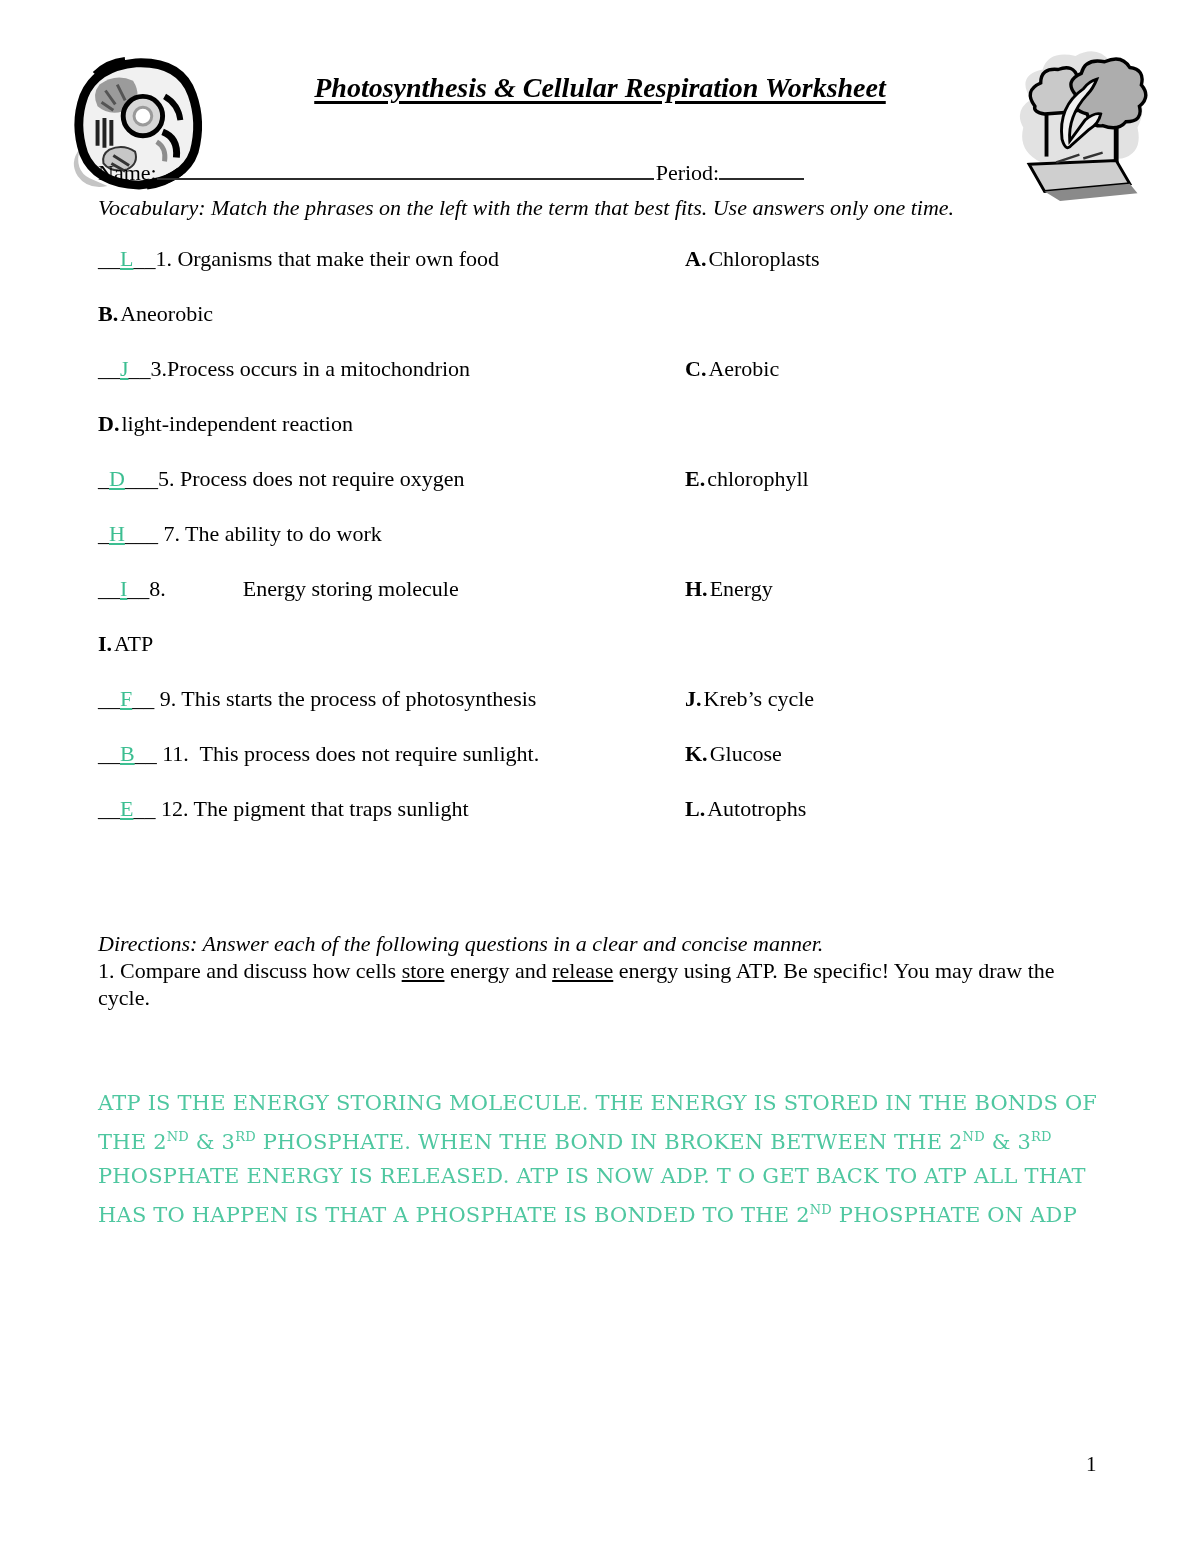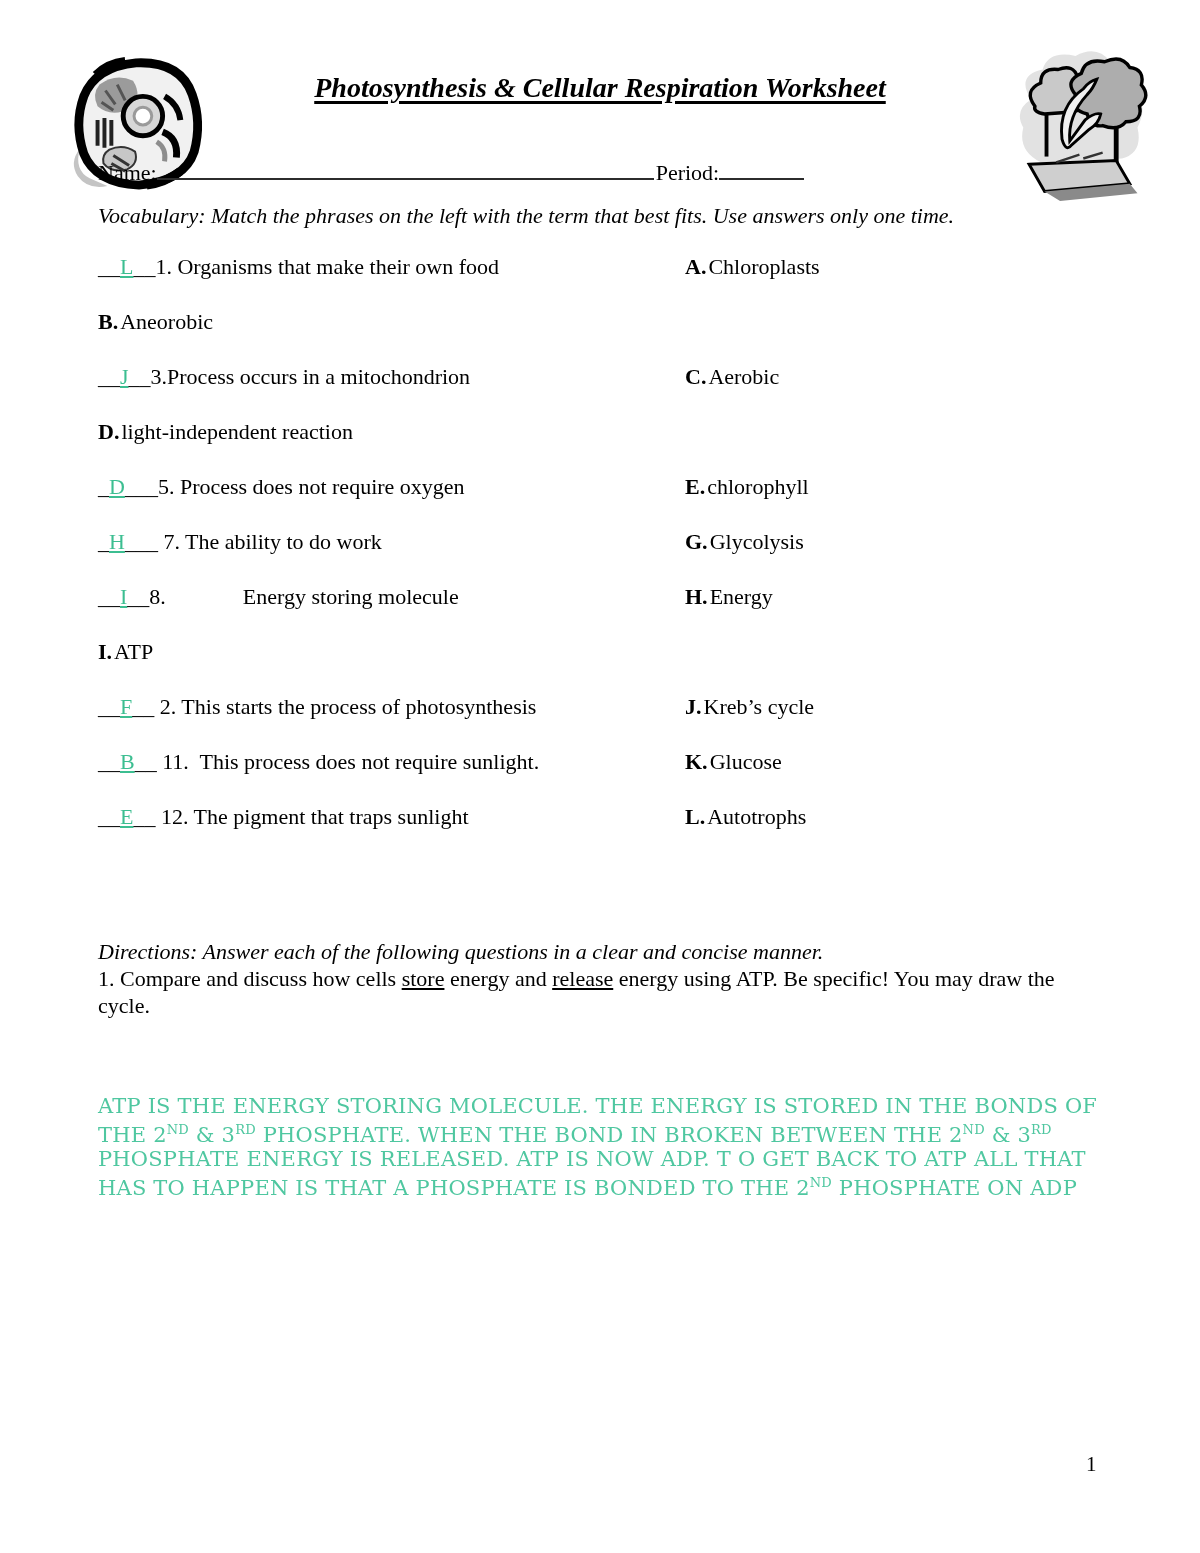--- a/index.html
+++ b/index.html
@@ -18,37 +18,37 @@
     font-size:28px;font-weight:bold;font-style:italic;
     text-decoration:underline;text-decoration-thickness:2.5px;text-underline-offset:4px;
   }
 
   
   .content{position:absolute;left:98px;top:158px;width:1005px;font-size:22px;line-height:27px;}
   .name-row{white-space:nowrap;}
   .blank{display:inline-block;border-bottom:2px solid #2c2c2c;height:20px;vertical-align:baseline;}
   .blank-name{width:497px;margin-right:2px;}
   .blank-period{width:85px;}
-  .vocab{font-style:italic;width:890px;margin-top:16px;}
+  .vocab{font-style:italic;width:890px;margin-top:8px;}
 
   .mlist{margin-top:24px;}
   .mrow{display:grid;grid-template-columns:567px auto;margin-bottom:28px;align-items:start;gap:20px;}
   .clue{max-width:512px;white-space:pre-wrap;}
   .green-letter{color:var(--letterGreen);text-decoration:underline;}
   .term-letter{font-weight:bold;}
   .term-text{margin-left:2px;}
   sub{font-size:0.65em;}
   sup{font-size:0.62em;}
 
   .directions{margin-top:108px;font-style:italic;}
   .q1 .u{text-decoration:underline;}
 
   .answer{
     margin-top:75px;width:1005px;
-    font-family:"DejaVu Serif", serif;font-size:21px;line-height:24px;
+    font-family:"DejaVu Serif", serif;font-size:21px;line-height:34px;
     color:var(--answerGreen);letter-spacing:0.2px;
   }
 
   .page-number{position:absolute;left:1086px;top:1452px;font-size:21px;}
 </style>
 </head>
 <body>
 
 <div id="page">
 
@@ -116,34 +116,33 @@
   </div>
 
   <div class="mrow">
     <div class="clue"><span>_</span><span class="green-letter">D</span><span>___5. Process does not require oxygen</span></div>
     <div class="term"><span class="term-letter">E.</span><span class="term-text">chlorophyll</span></div>
   </div>
 
 
   <div class="mrow">
     <div class="clue"><span>_</span><span class="green-letter">H</span><span>___ 7. The ability to do work</span></div>
-    <div class="term"><span class="term-letter">G.</span><span class="term-text">Glycolysis</span></div>
   </div>
 
   <div class="mrow">
     <div class="clue"><span>__</span><span class="green-letter">I</span><span>__8.              Energy storing molecule</span></div>
     <div class="term"><span class="term-letter">H.</span><span class="term-text">Energy</span></div>
   </div>
 
   <div class="mrow">
     <div class="term"><span class="term-letter">I.</span><span class="term-text">ATP</span></div>
   </div>
 
   <div class="mrow">
-    <div class="clue"><span>__</span><span class="green-letter">F</span><span>__ 2. This starts the process of photosynthesis</span></div>
+    <div class="clue"><span>__</span><span class="green-letter">F</span><span>__ 9. This starts the process of photosynthesis</span></div>
     <div class="term"><span class="term-letter">J.</span><span class="term-text">Kreb’s cycle</span></div>
   </div>
 
   <div class="mrow">
     <div class="clue"><span>__</span><span class="green-letter">B</span><span>__ 11.  This process does not require sunlight.</span></div>
     <div class="term"><span class="term-letter">K.</span><span class="term-text">Glucose</span></div>
   </div>
 
   <div class="mrow">
     <div class="clue"><span>__</span><span class="green-letter">E</span><span>__ 12. The pigment that traps sunlight</span></div>

